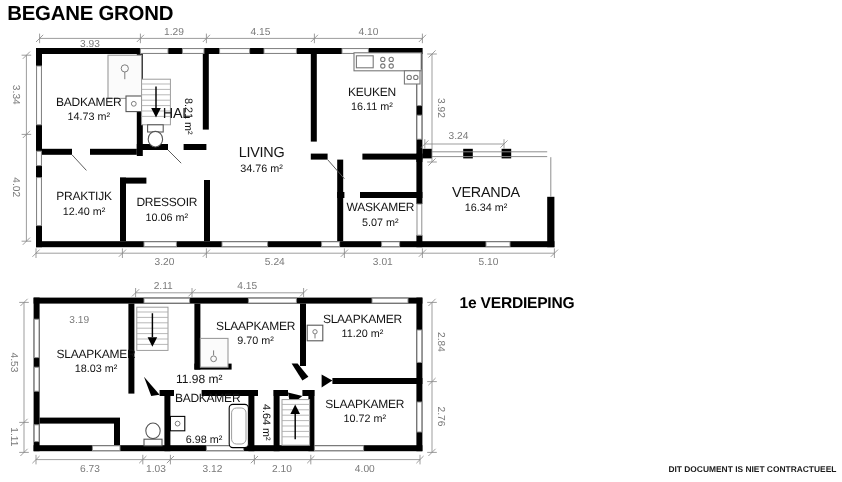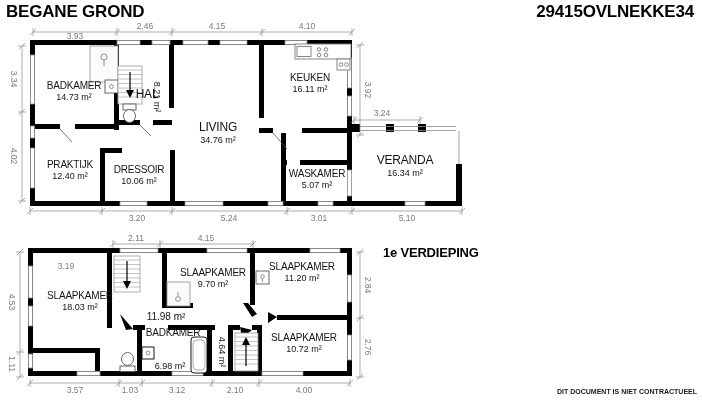--- a/index.html
+++ b/index.html
@@ -307,21 +307,20 @@
           <line x1="357" y1="255" x2="363" y2="249"></line>
         <line x1="356" y1="318" x2="364" y2="318"></line>
           <line x1="357" y1="321" x2="363" y2="315"></line>
         <line x1="356" y1="377" x2="364" y2="377"></line>
           <line x1="357" y1="380" x2="363" y2="374"></line>
       </g>
     </g>
   </svg>
 
   <div class="title" style="left:6px;top:2px;">BEGANE GROND</div>
-  <div class="title" style="right:8px;top:2px;left:auto;">29415OVLNEKKE34</div>
   <div class="title" style="left:383px;top:245px;font-size:13px;">1e VERDIEPING</div>
   <div id="disclaimer">DIT DOCUMENT IS NIET CONTRACTUEEL</div>
 
   <div class="room" style="left:74px;top:91px;">
     <span class="nm">BADKAMER</span>
     <span class="ar">14.73 m²</span>
   </div>
   <div class="room" style="left:147px;top:67px;margin-top:28px;">
     <span class="nm" style="font-size:12px;">HAL</span>
   </div>
@@ -376,36 +375,36 @@
   </div>
   <div class="room vert" style="left:222px;top:352px;">
     <span class="ar">4.64 m²</span>
   </div>
   <div class="room" style="left:304px;top:343px;">
     <span class="nm">SLAAPKAMER</span>
     <span class="ar">10.72 m²</span>
   </div>
 
   <div class="dim" style="left:75px;top:36px;">3.93</div>
-  <div class="dim" style="left:145px;top:26px;">2.46</div>
+  <div class="dim" style="left:145px;top:26px;">1.29</div>
   <div class="dim" style="left:217px;top:26px;">4.15</div>
   <div class="dim" style="left:307px;top:26px;">4.10</div>
   <div class="dim" style="left:66px;top:218px;margin-top:48px;">3.19</div>
   <div class="dim" style="left:137px;top:218px;">3.20</div>
   <div class="dim" style="left:229px;top:218px;">5.24</div>
   <div class="dim" style="left:319px;top:218px;">3.01</div>
   <div class="dim" style="left:407px;top:218px;">5.10</div>
   <div class="dim v" style="left:14px;top:79px;">3.34</div>
   <div class="dim v" style="left:14px;top:156px;">4.02</div>
   <div class="dim v" style="left:368px;top:90px;">3.92</div>
   <div class="dim" style="left:382px;top:113px;">3.24</div>
 
   <div class="dim" style="left:136px;top:238px;">2.11</div>
   <div class="dim" style="left:206px;top:238px;">4.15</div>
-  <div class="dim" style="left:75px;top:390px;">3.57</div>
+  <div class="dim" style="left:75px;top:390px;">6.73</div>
   <div class="dim" style="left:130px;top:390px;">1.03</div>
   <div class="dim" style="left:177px;top:390px;">3.12</div>
   <div class="dim" style="left:235px;top:390px;">2.10</div>
   <div class="dim" style="left:304px;top:390px;">4.00</div>
   <div class="dim v" style="left:12px;top:302px;">4.53</div>
   <div class="dim v" style="left:12px;top:364px;">1.11</div>
   <div class="dim v" style="left:368px;top:285px;">2.84</div>
   <div class="dim v" style="left:368px;top:347px;">2.76</div>
 
 </div>

